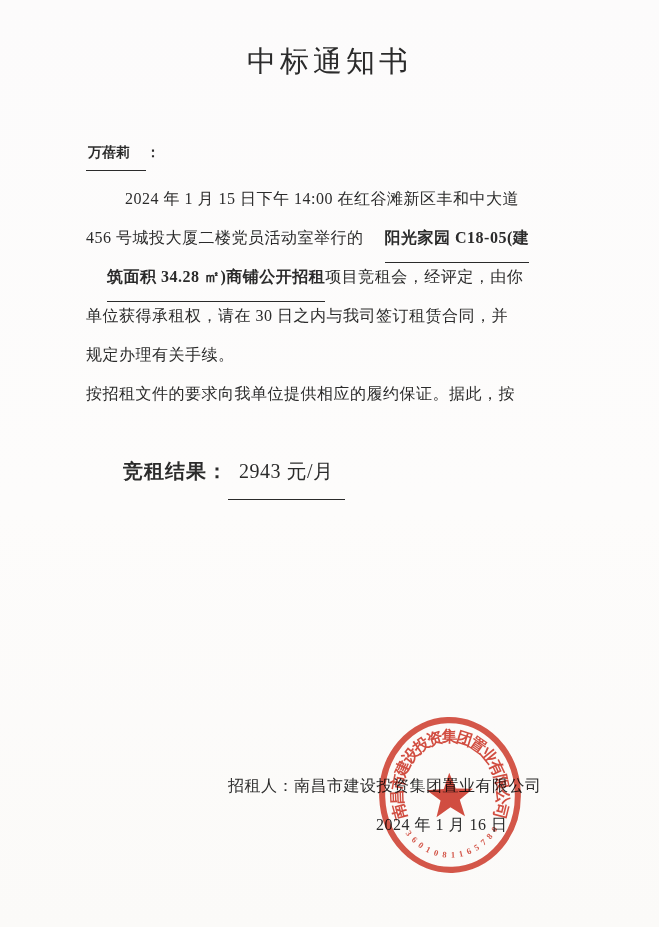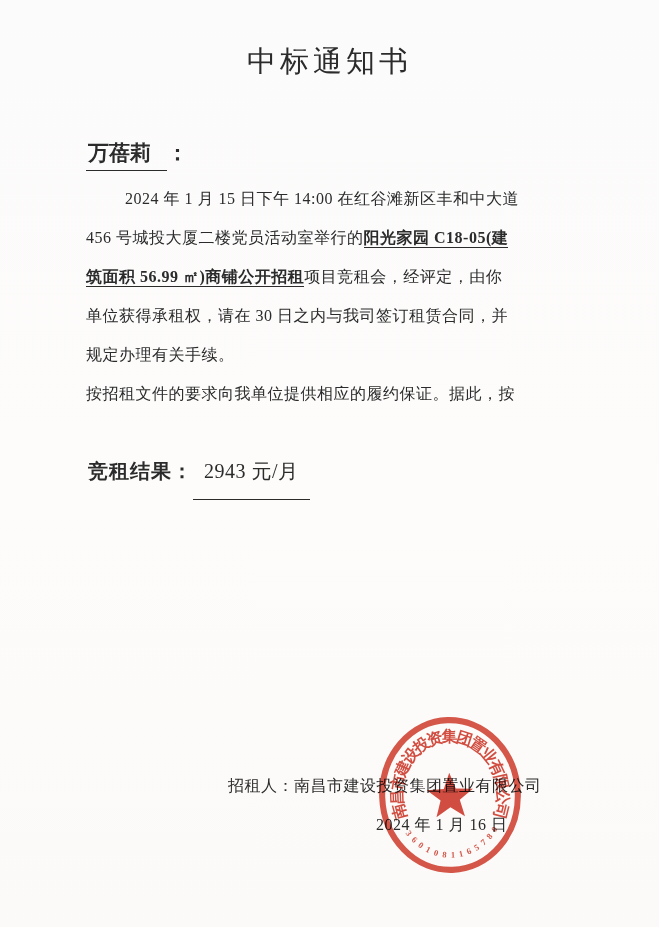--- a/index.html
+++ b/index.html
@@ -20,44 +20,45 @@
     position:absolute;inset:0;
     background:linear-gradient(180deg,#fcfbfb 0%,#fdfcfb 55%,#fbfaf8 100%);
   }
   .doc-title{
     position:absolute;top:42px;left:0;width:659px;
     text-align:center;
     font-size:29px;letter-spacing:4px;font-weight:500;
   }
   .salutation{
     position:absolute;left:86px;top:138px;
-    font-size:21px;line-height:30px;font-weight:600;
+    font-size:14px;line-height:30px;font-weight:600;
   }
   .salutation .name{
     border-bottom:1.5px solid var(--ink);
     padding:0 16px 2px 2px;
     display:inline-block;
   }
   .block{position:absolute;left:86px;width:492px;}
   .para .line,.line{
     font-size:16px;line-height:39px;
     white-space:nowrap;
     letter-spacing:0.5px;
   }
   .indent{padding-left:39px;}
   .bu{
     font-weight:700;
     border-bottom:1.6px solid var(--ink);
-    padding-bottom:1px;
+    padding-bottom:16px;
+    margin-left:21px;
   }
   .result-line{
     position:absolute;left:88px;top:452px;
     font-size:20px;line-height:39px;
   }
-  .result-label{font-weight:700;letter-spacing:1px;}
+  .result-label{font-weight:700;letter-spacing:1px;margin-left:35px;}
   .result-value{
     border-bottom:1.5px solid var(--ink);
     padding:0 11px 8px 11px;
     display:inline-block;
     letter-spacing:0.5px;
   }
   .signature{
     position:absolute;left:228px;top:766px;width:420px;
     font-size:20px;line-height:41px;
   }
@@ -78,21 +79,21 @@
 
 <div class="page">
 
   <div class="doc-title">中标通知书</div>
 
   <div class="salutation"><span class="name">万蓓莉</span><span>：</span></div>
 
   <div class="block para" style="top:179px;" id="para1">
       <div class="line indent"><span>2024 年 1 月 15 日下午 14:00 在红谷滩新区丰和中大道</span></div>
       <div class="line"><span>456 号城投大厦二楼党员活动室举行的</span><span class="bu">阳光家园 C18-05(建</span></div>
-      <div class="line"><span class="bu">筑面积 56.99 ㎡)商铺公开招租</span><span>项目竞租会，经评定，由你</span></div>
+      <div class="line"><span class="bu">筑面积 34.28 ㎡)商铺公开招租</span><span>项目竞租会，经评定，由你</span></div>
       <div class="line"><span>单位获得承租权，请在 30 日之内与我司签订租赁合同，并</span></div>
       <div class="line"><span>规定办理有关手续。</span></div>
       <div class="line"><span>按招租文件的要求向我单位提供相应的履约保证。据此，按</span></div>
     </div>
 
   <div class="result-line"><span class="result-label">竞租结果：</span><span class="result-value">2943 元/月</span></div>
 
 
   <div class="signature">
     <div class="line"><span>招租人：</span><span>南昌市建设投资集团置业有限公司</span></div>

